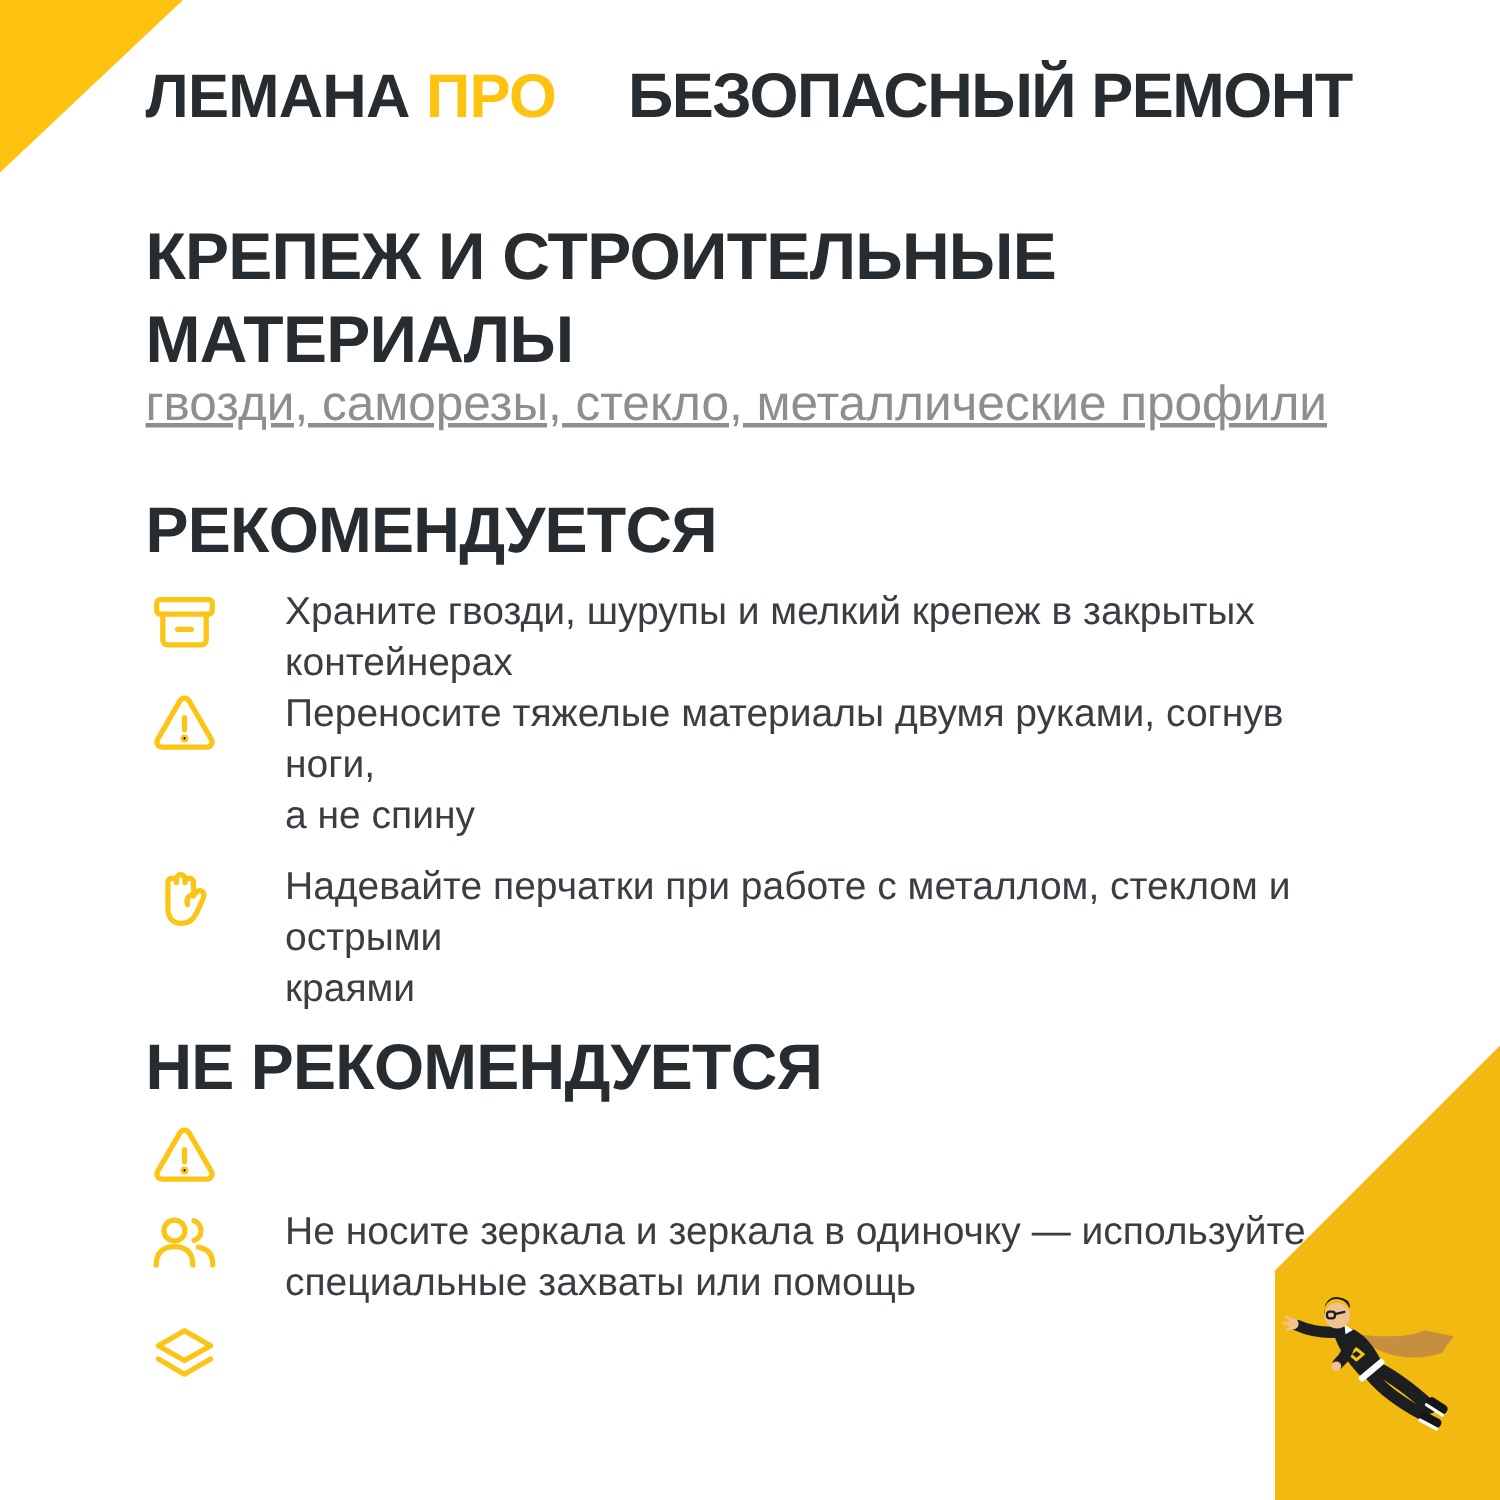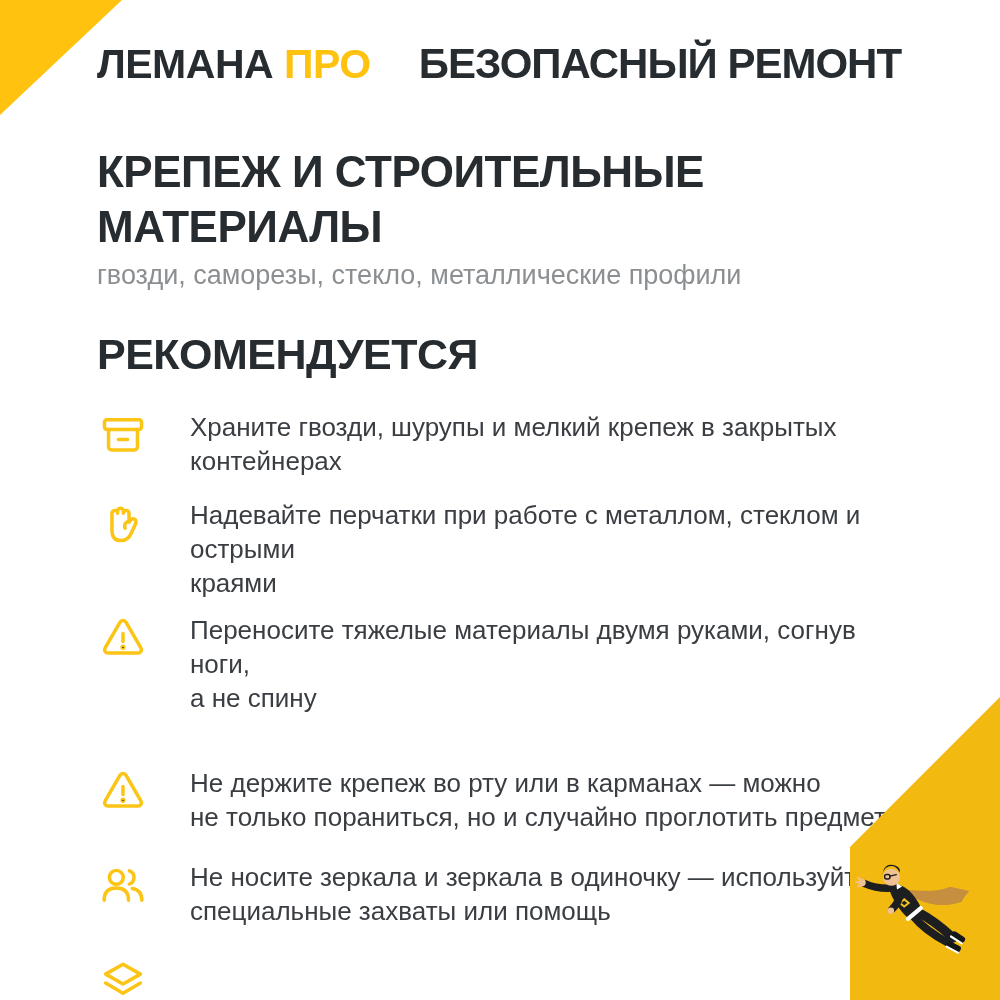--- a/index.html
+++ b/index.html
@@ -30,32 +30,32 @@
 
   
   .header{position:absolute;top:40px;left:97px;display:flex;align-items:baseline;gap:48px;white-space:nowrap;}
   .logo{font-size:41px;font-weight:800;letter-spacing:-0.5px;color:var(--dark);}
   .logo .accent{color:var(--yellow);}
   .program-title{font-size:42px;font-weight:800;letter-spacing:-1px;color:var(--dark);text-align:right;}
 
   
   .page-title{position:absolute;top:144px;left:97px;font-size:44px;line-height:55px;
     font-weight:800;letter-spacing:-0.5px;color:var(--dark);white-space:pre-line;}
-  .page-subtitle{position:absolute;top:260px;left:97px;font-size:27px;color:var(--muted);}
+  .page-subtitle{position:absolute;top:250px;left:97px;font-size:33px;color:var(--muted);text-decoration:underline;}
 
   
   .section-heading{position:absolute;left:97px;font-size:43px;font-weight:800;
     letter-spacing:-0.5px;color:var(--dark);}
   .heading-reco{top:330px;}
   .heading-not-reco{top:688px;}
 
   .items{position:absolute;left:97px;width:810px;display:flex;flex-direction:column;}
   .items-reco{top:390px;}
   .items-not-reco{top:746px;}
-  .item{display:flex;align-items:flex-start;gap:41px;margin-top:20px;}
+  .item{display:flex;align-items:flex-start;gap:41px;}
   .items-reco .item{margin-bottom:0;}
   .items-reco .item:last-child{margin-top:13px;}
   .items-not-reco .item{margin-bottom:6px;}
   .item-icon{flex:0 0 52px;width:52px;height:52px;margin-top:-1px;}
   .item-icon svg{width:52px;height:52px;display:block;stroke:var(--icon);stroke-width:2.15;
     fill:none;stroke-linecap:round;stroke-linejoin:round;}
   .item-text{font-size:26px;line-height:34px;color:var(--body);white-space:pre-line;min-height:68px;}
   .item-text.single{min-height:34px;}
 </style>
 </head>
@@ -88,55 +88,54 @@
           <path d="M13.2 18.8h5.6"></path>
         </svg>
       </span>
       <span class="item-text">Храните гвозди, шурупы и мелкий крепеж в закрытых
 контейнерах</span>
     </div>
 
     <div class="item">
       <span class="item-icon">
         <svg viewBox="0 0 32 32" aria-hidden="true">
-          <path d="M9.2 18V10a1.75 1.75 0 1 1 3.5 0V8.6a1.75 1.75 0 1 1 3.5 0V10a1.75 1.75 0 1 1 3.5 0v5.6c.7-1.7 2.2-2.6 3.4-2 1.2.7 1 2.1.3 3.6l-2.4 5.2c-1.3 2.9-3.4 4.4-6.3 4.4-3.8 0-5.5-2.6-5.5-6.4z"></path>
-          <path d="M19.7 14.9c-2.3.4-3.2 2.2-2.4 4.3"></path>
-        </svg>
-      </span>
-      <span class="item-text">Надевайте перчатки при работе с металлом, стеклом и острыми
-краями</span>
-    </div>
-
-    <div class="item">
-      <span class="item-icon">
-        <svg viewBox="0 0 32 32" aria-hidden="true">
           <path d="M14.2 6.2a2.1 2.1 0 0 1 3.6 0l9.2 15.9a2.1 2.1 0 0 1-1.8 3.2H6.8A2.1 2.1 0 0 1 5 22.1Z"></path>
           <path d="M16 13.2v5"></path>
           <circle cx="16" cy="21.7" r="0.55" fill="currentColor"></circle>
         </svg>
       </span>
       <span class="item-text">Переносите тяжелые материалы двумя руками, согнув ноги,
 а не спину</span>
     </div>
 
+    <div class="item">
+      <span class="item-icon">
+        <svg viewBox="0 0 32 32" aria-hidden="true">
+          <path d="M9.2 18V10a1.75 1.75 0 1 1 3.5 0V8.6a1.75 1.75 0 1 1 3.5 0V10a1.75 1.75 0 1 1 3.5 0v5.6c.7-1.7 2.2-2.6 3.4-2 1.2.7 1 2.1.3 3.6l-2.4 5.2c-1.3 2.9-3.4 4.4-6.3 4.4-3.8 0-5.5-2.6-5.5-6.4z"></path>
+          <path d="M19.7 14.9c-2.3.4-3.2 2.2-2.4 4.3"></path>
+        </svg>
+      </span>
+      <span class="item-text">Надевайте перчатки при работе с металлом, стеклом и острыми
+краями</span>
+    </div>
+
   </div>
 
+  <h2 class="section-heading heading-not-reco">НЕ РЕКОМЕНДУЕТСЯ</h2>
 
   <div class="items items-not-reco">
 
     <div class="item">
       <span class="item-icon">
         <svg viewBox="0 0 32 32" aria-hidden="true">
           <path d="M14.2 6.2a2.1 2.1 0 0 1 3.6 0l9.2 15.9a2.1 2.1 0 0 1-1.8 3.2H6.8A2.1 2.1 0 0 1 5 22.1Z"></path>
           <path d="M16 13.2v5"></path>
           <circle cx="16" cy="21.7" r="0.55" fill="currentColor"></circle>
         </svg>
       </span>
-      <span class="item-text">Не держите крепеж во рту или в карманах — можно
-не только пораниться, но и случайно проглотить предмет</span>
     </div>
 
     <div class="item">
       <span class="item-icon">
         <svg viewBox="0 0 32 32" aria-hidden="true">
           <circle cx="11.9" cy="11.3" r="4.3"></circle>
           <path d="M4.4 25.4c0-5.5 3.2-7.5 7.5-7.5s7.5 2 7.5 7.5"></path>
           <path d="M19.9 7.3a4.3 4.3 0 0 1 0 8.1"></path>
           <path d="M21.7 18.1c3.9.6 5.9 3 5.9 7.3"></path>
         </svg>

